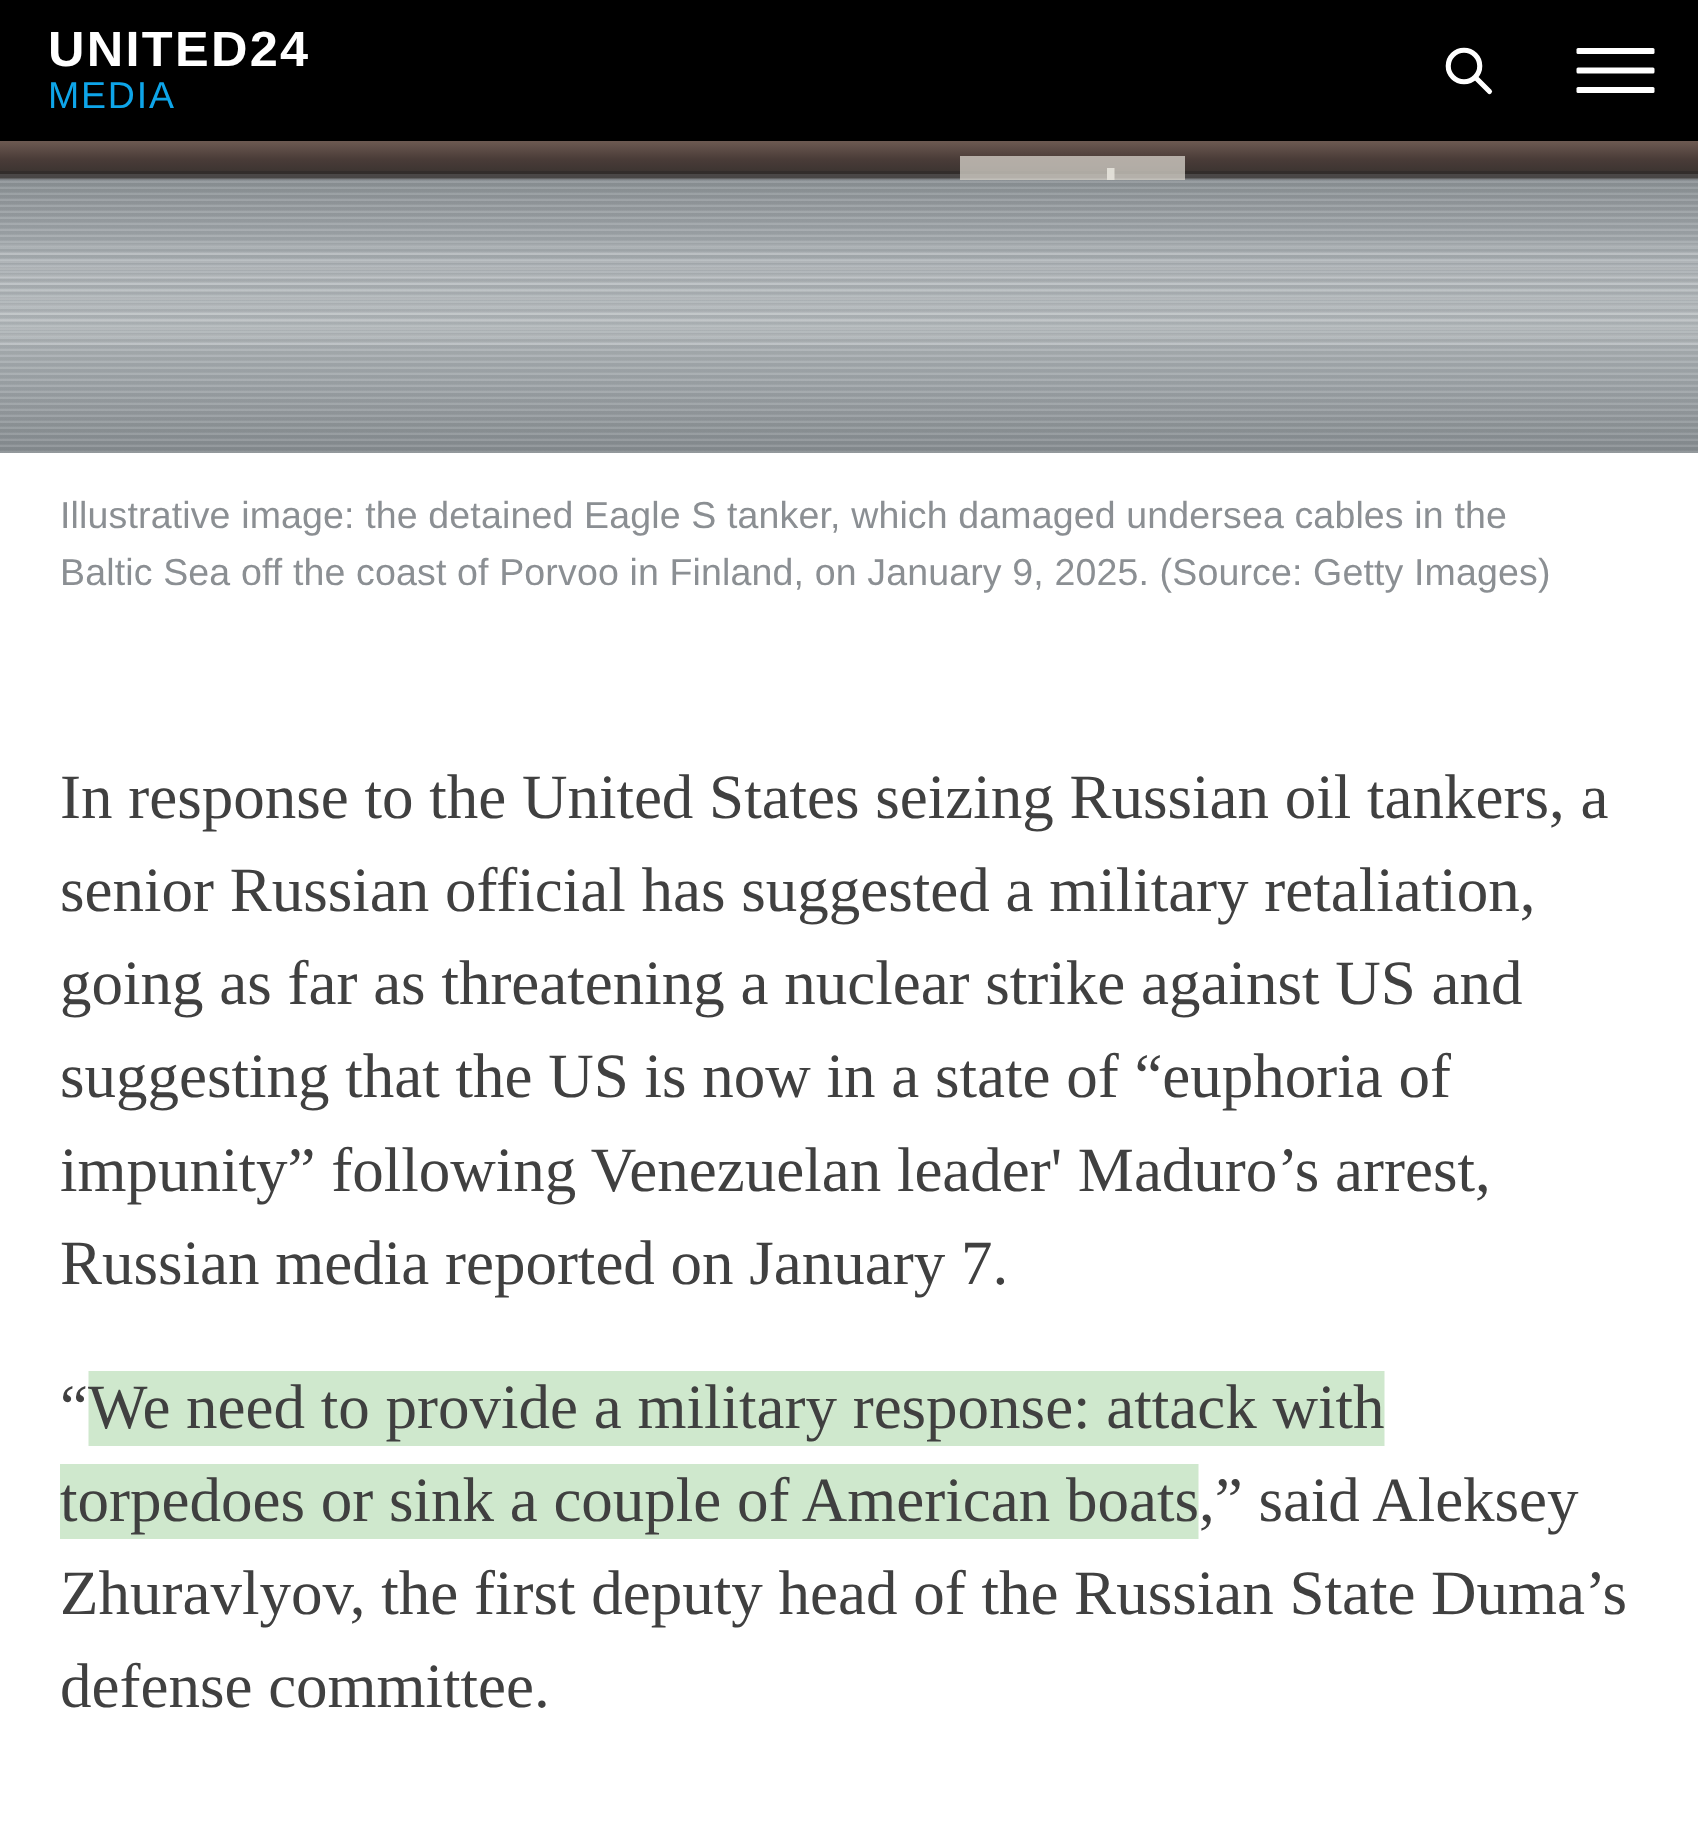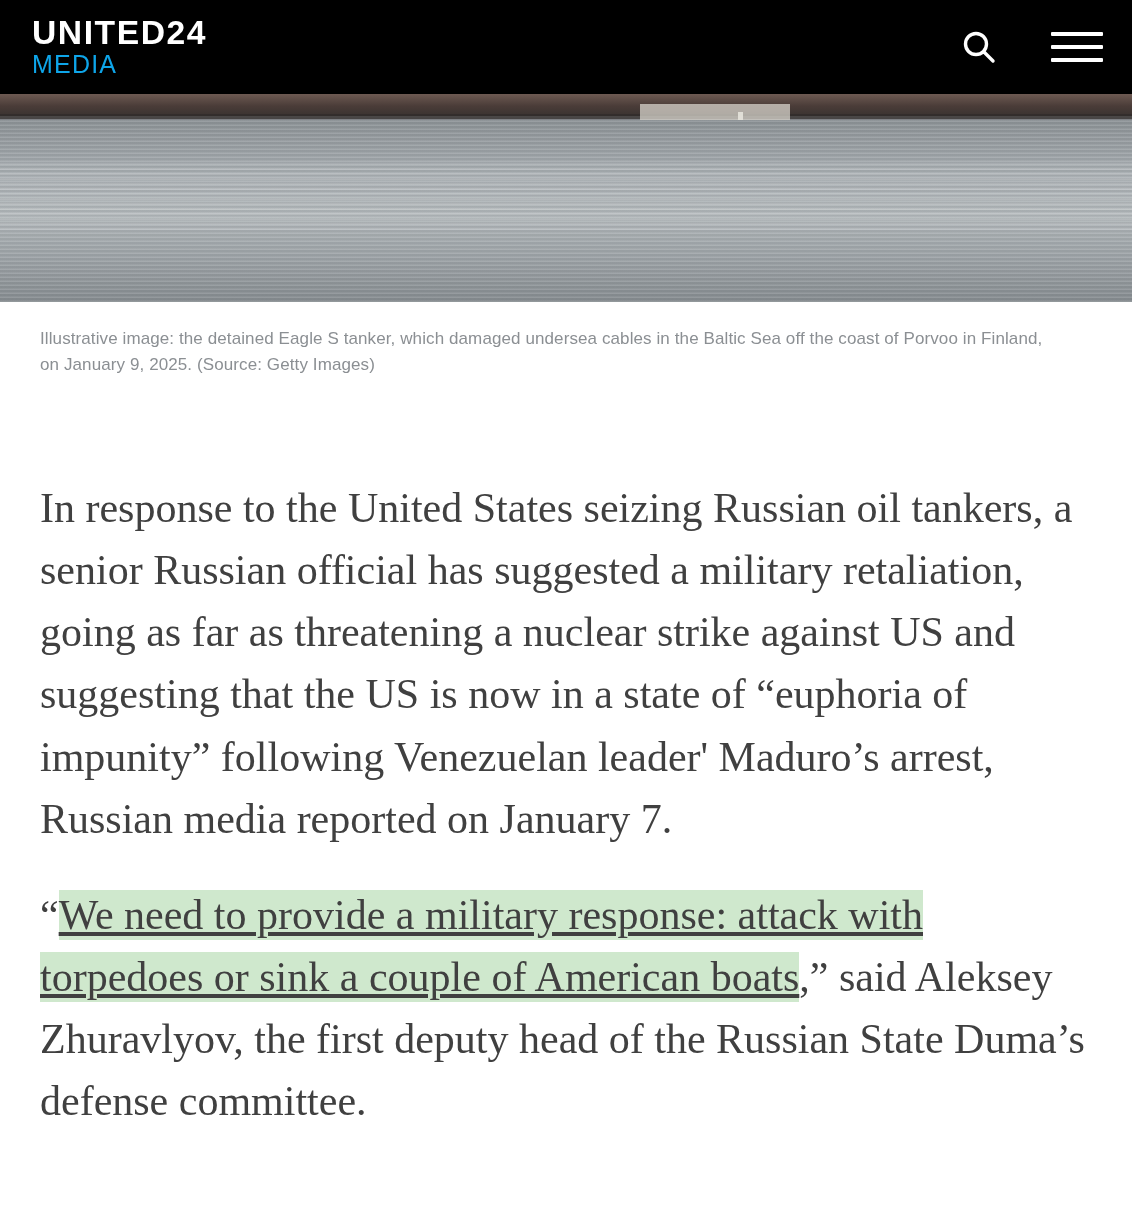--- a/index.html
+++ b/index.html
@@ -159,42 +159,41 @@
     position: absolute;
     left: 0; right: 0; top: 40px; height: 70px;
     background: repeating-linear-gradient(0deg, rgba(255,255,255,0.16) 0px, rgba(255,255,255,0.16) 1px, rgba(255,255,255,0) 3px, rgba(255,255,255,0) 5px);
   }
 
   
   .caption {
     padding: 24px 40px 0 40px;
     color: #8b8f93;
     font-family: "Liberation Sans", sans-serif;
-    font-size: 17px;
+    font-size: 25px;
     line-height: 1.5;
     max-width: 1090px;
     letter-spacing: 0.1px;
   }
 
   
   .article {
     padding: 100px 40px 20px 40px;
     font-family: "Liberation Serif", serif;
     color: #404040;
     font-size: 42px;
     line-height: 1.48;
   }
   .article p { margin: 0 0 34px 0; }
   .article p:last-child { margin-bottom: 0; }
   .hl {
     background: #cfe8cd;
     box-decoration-break: clone;
     -webkit-box-decoration-break: clone;
     padding: 2px 0;
-    text-decoration: underline;
   }
 </style>
 </head>
 <body>
 
 <header class="site-header">
   <div class="brand">
     <div class="brand-top">UNITED24</div>
     <div class="brand-bottom">MEDIA</div>
   </div>

